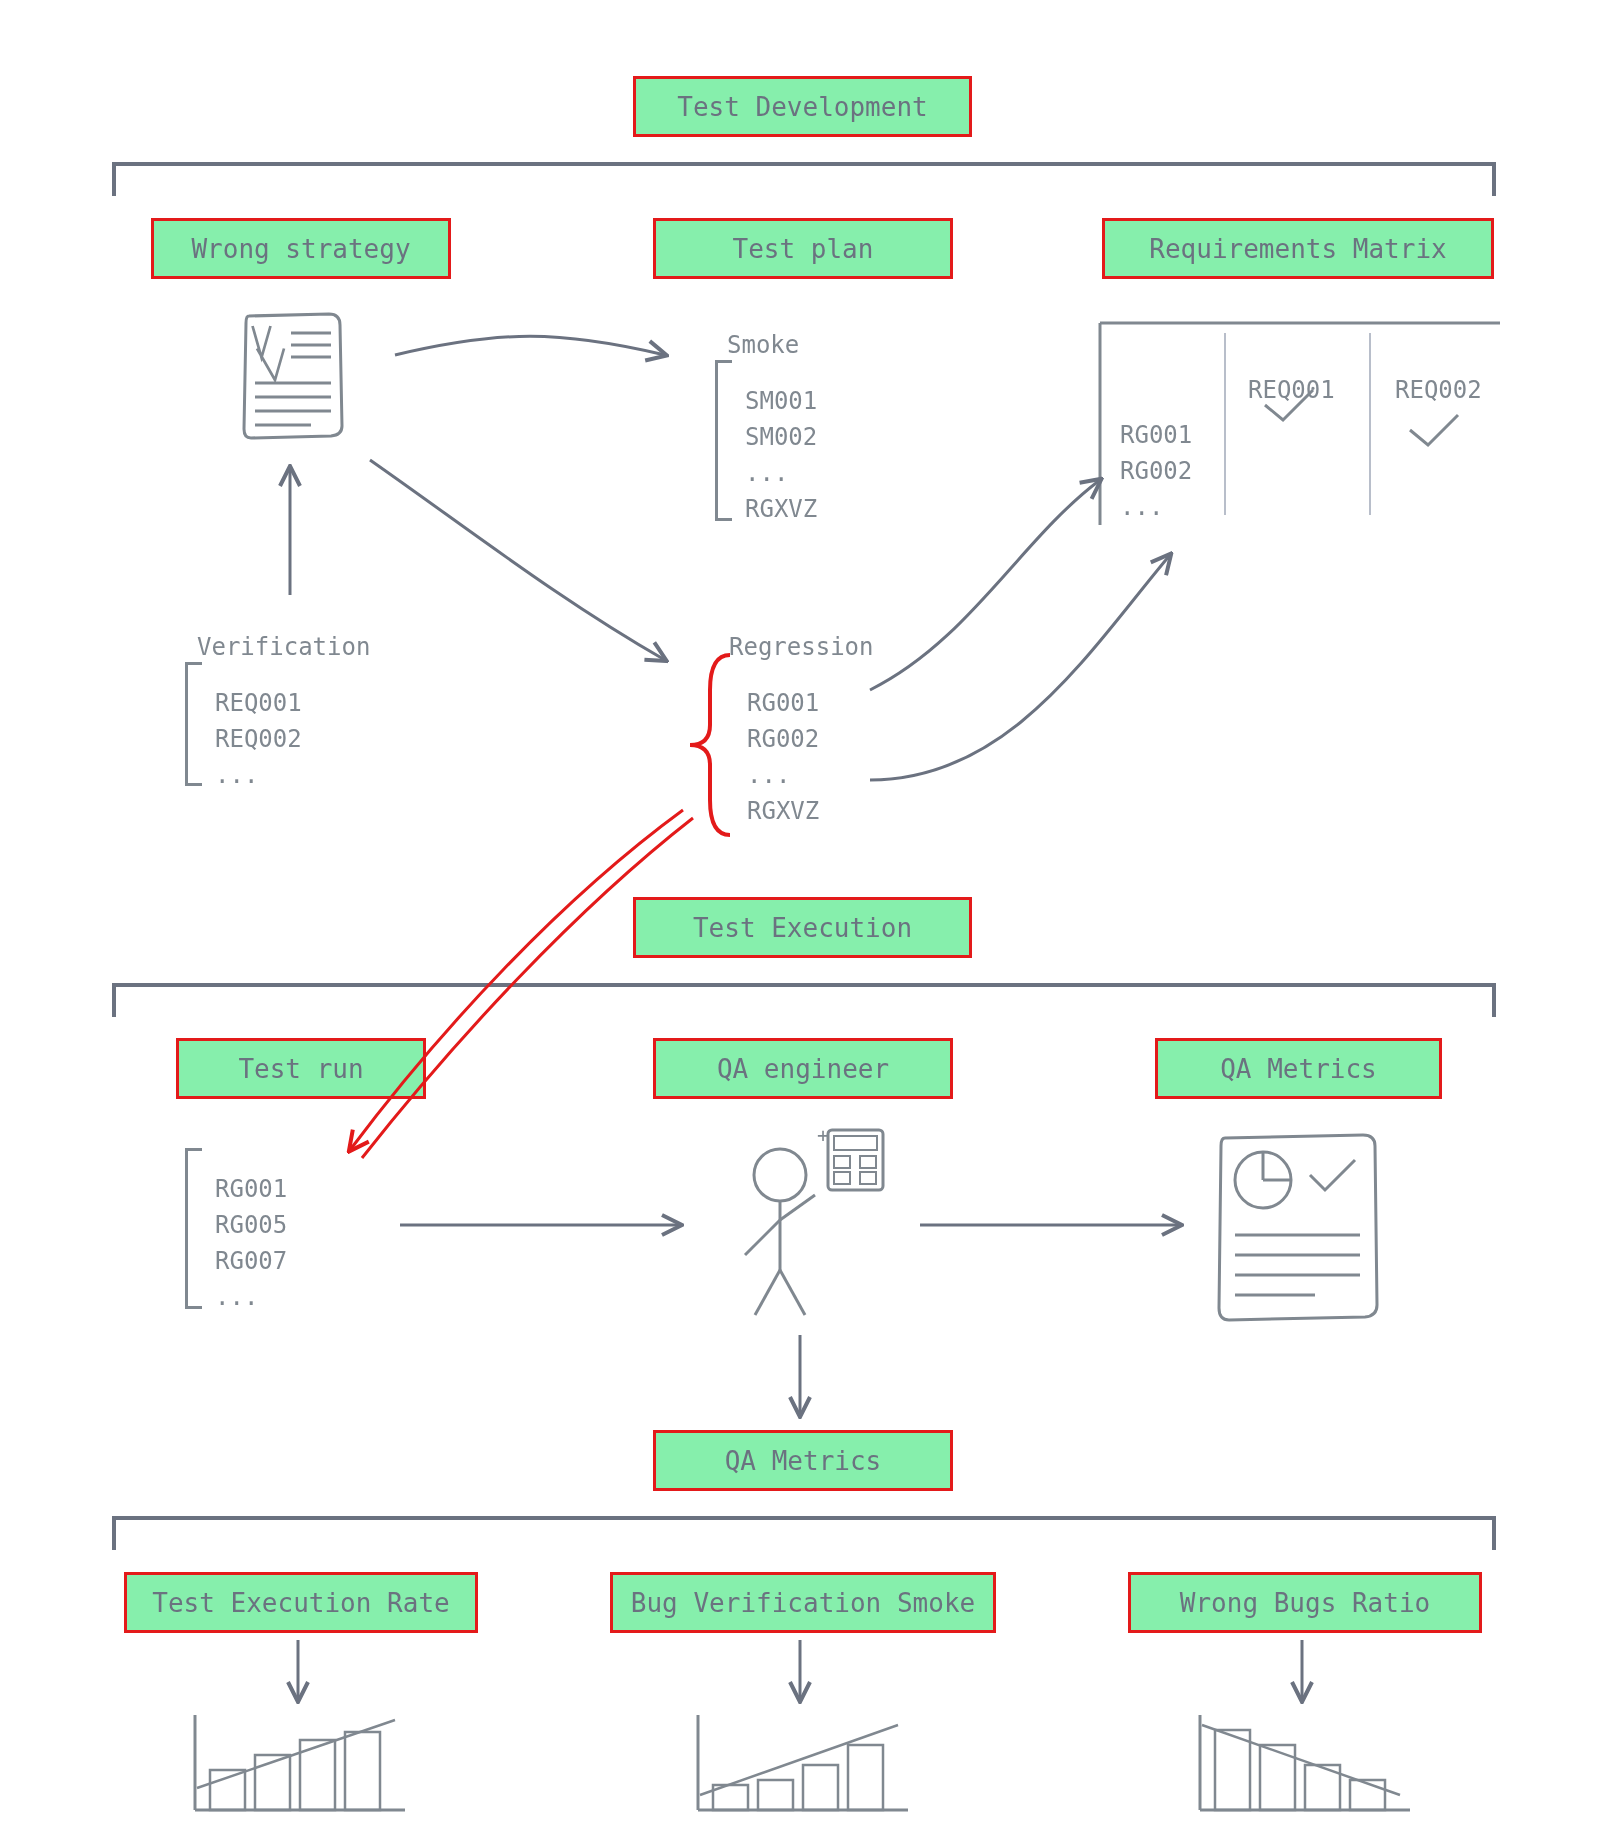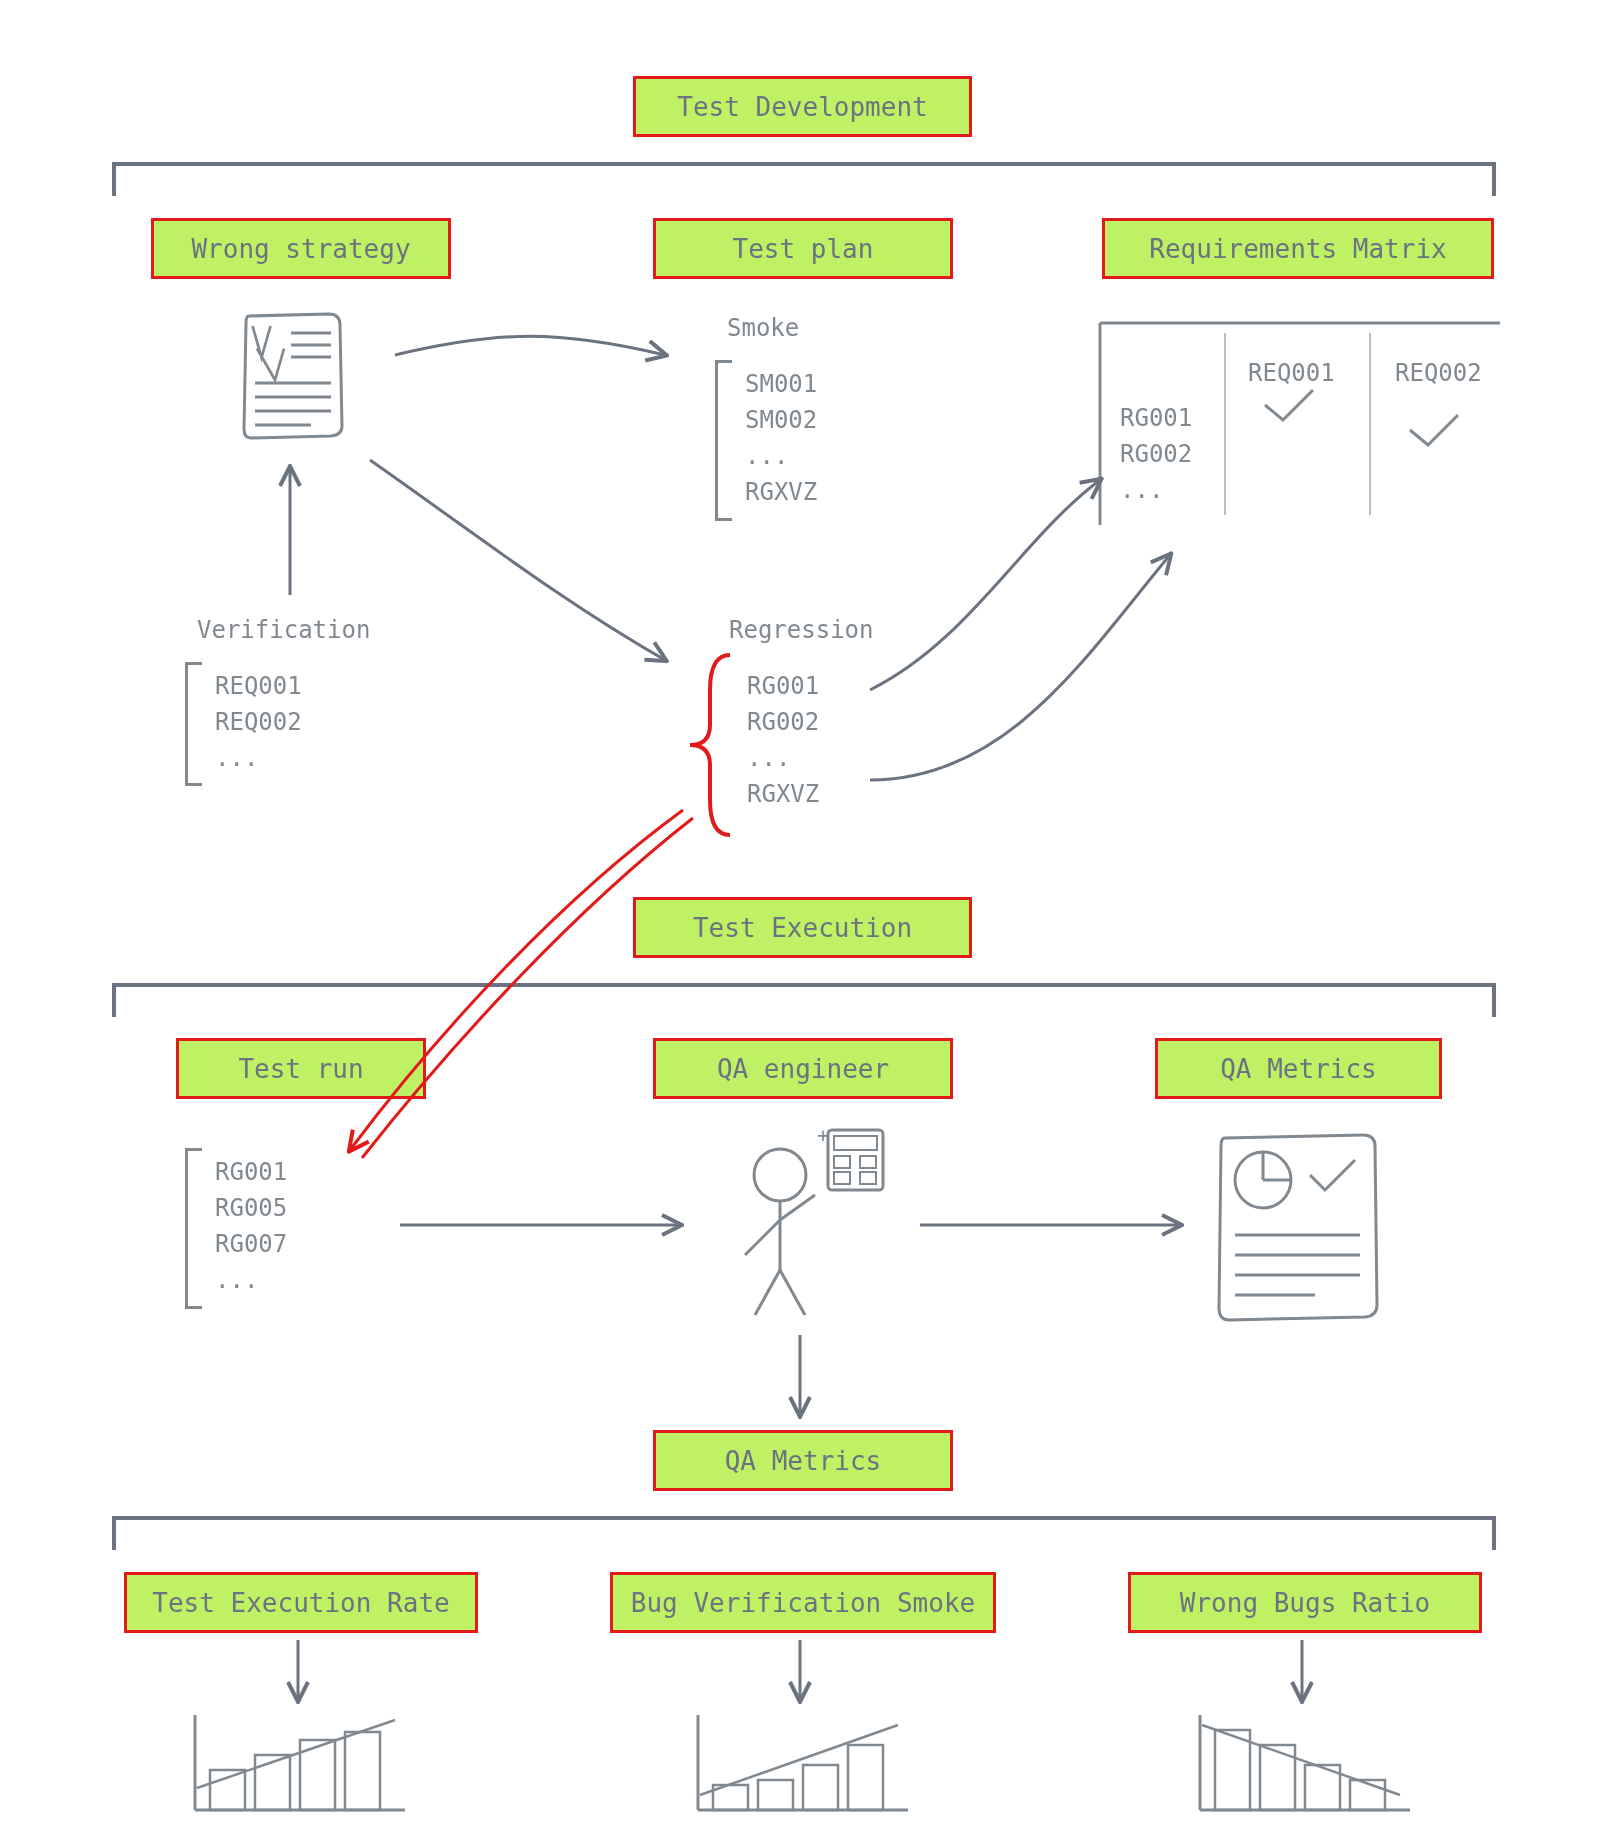--- a/index.html
+++ b/index.html
@@ -1,19 +1,19 @@
 <!DOCTYPE html>
 <html><head>
 <meta charset="utf-8">
 <style>
   html,body{margin:0;padding:0;background:#fff;}
   body{width:1600px;height:1828px;position:relative;font-family:ui-monospace,Menlo,Consolas,monospace;color:#6b7280;}
-  .box{position:absolute;border:3px solid #e31a1a;background:#bef264;text-align:center;display:flex;align-items:center;justify-content:center;font-size:26px;color:#6b7280;}
+  .box{position:absolute;border:3px solid #e31a1a;background:#86efac;text-align:center;display:flex;align-items:center;justify-content:center;font-size:26px;color:#6b7280;}
   .brkt{position:absolute;border:4px solid #6b7280;border-bottom:none;}
-  .txt{position:absolute;font-size:24px;line-height:1.5;color:#808890;}
+  .txt{position:absolute;font-size:24px;line-height:1.5;color:#808890;margin-top:17px;}
   .lbrkt{position:absolute;border:3px solid #808890;border-right:none;width:14px;}
   svg{position:absolute;overflow:visible;}
 </style>
 </head>
 <body>
 
 <div class="box" style="left:633px;top:76px;width:333px;height:55px">Test Development</div>
 <div class="brkt" style="left:112px;top:162px;width:1376px;height:30px"></div>
 
 <div class="box" style="left:151px;top:218px;width:294px;height:55px">Wrong strategy</div>

